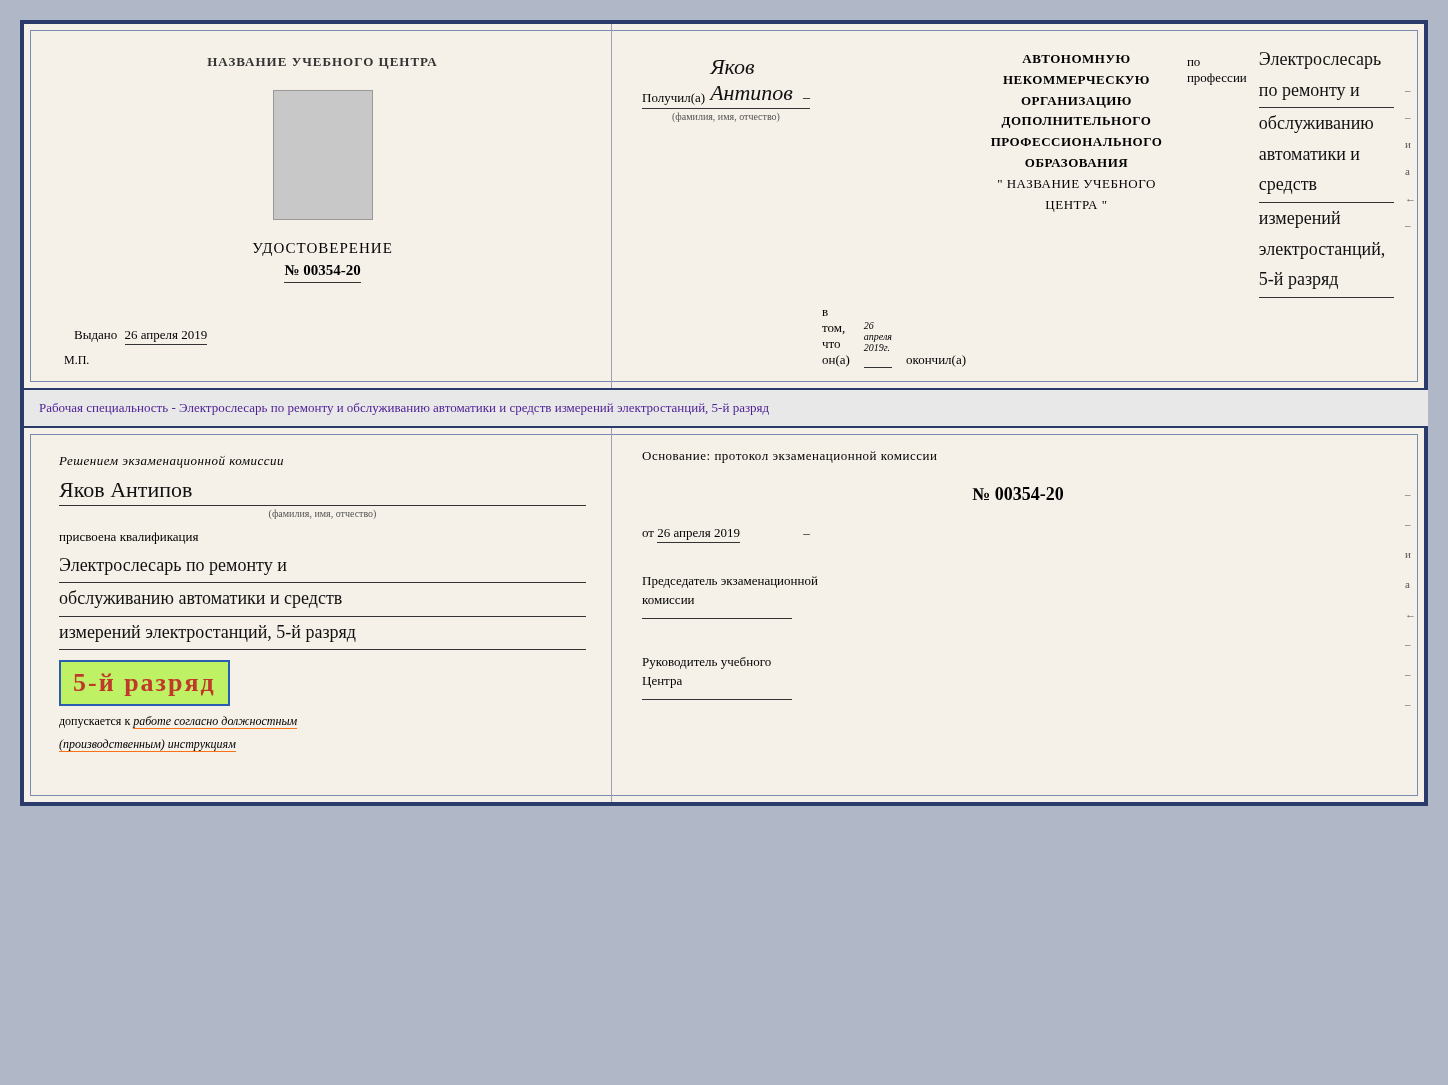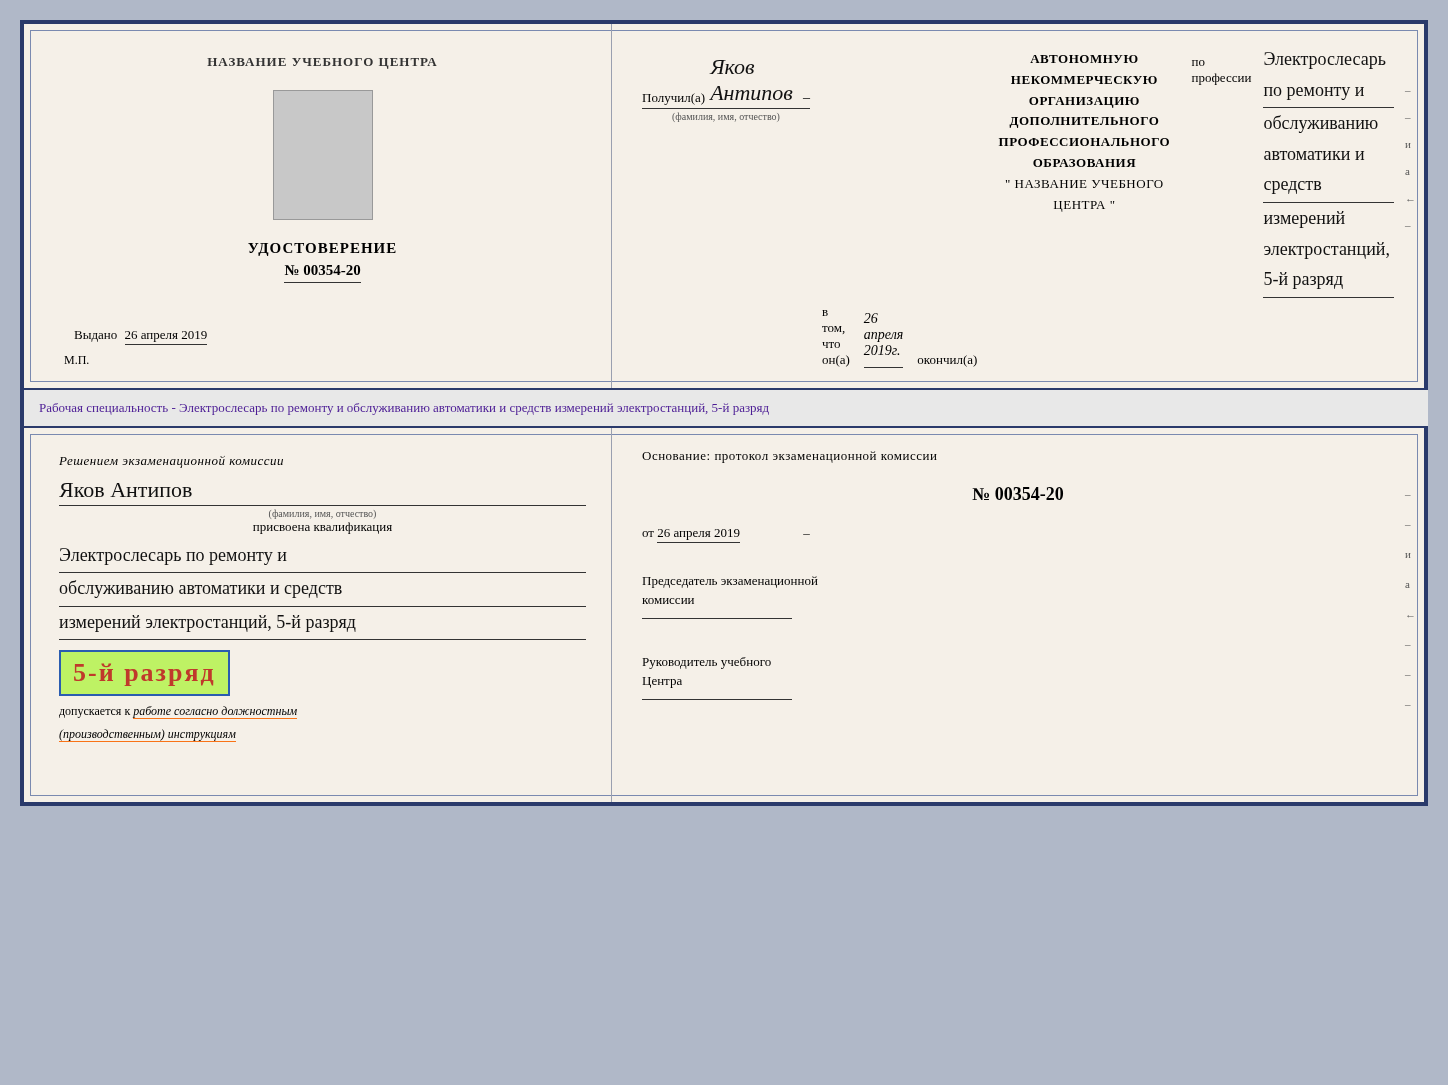--- a/index.html
+++ b/index.html
@@ -67,21 +67,21 @@
       width: 100px;
       height: 130px;
       background: #c8c8c8;
       border: 1px solid #999;
       margin-bottom: 20px;
     }
 
     .cert-title {
       text-align: center;
       font-size: 15px;
-      font-weight: bold;
+      font-weight: normal;
       letter-spacing: 1px;
       margin-bottom: 5px;
     }
 
     .cert-number {
       text-align: center;
       font-size: 15px;
       font-weight: bold;
       border-bottom: 1px solid #333;
       padding-bottom: 3px;
@@ -135,22 +135,22 @@
       font-size: 13px;
       display: flex;
       align-items: flex-end;
       gap: 14px;
       margin-top: 5px;
     }
 
     .date-value {
       font-style: italic;
       border-bottom: 1px solid #333;
-      padding-bottom: 8px;
-      font-size: 14px;
+      padding-bottom: 14px;
+      font-size: 10px;
     }
 
     .org-block {
       font-size: 13px;
       text-align: center;
       letter-spacing: 0.5px;
       line-height: 1.6;
       margin-top: 5px;
     }
 
@@ -241,22 +241,22 @@
       font-family: 'Segoe Script', 'Comic Sans MS', cursive;
       font-size: 22px;
       color: #111;
       border-bottom: 1px solid #333;
       padding-bottom: 2px;
       margin: 8px 0 2px 0;
     }
 
     .assigned-label {
       font-size: 13px;
+      margin-top: 10px;
       margin-bottom: 5px;
-      text-align: center;
     }
 
     .qual-text {
       font-family: 'Segoe Script', 'Comic Sans MS', cursive;
       font-size: 18px;
       color: #111;
       line-height: 1.7;
     }
 
     .qual-line {

